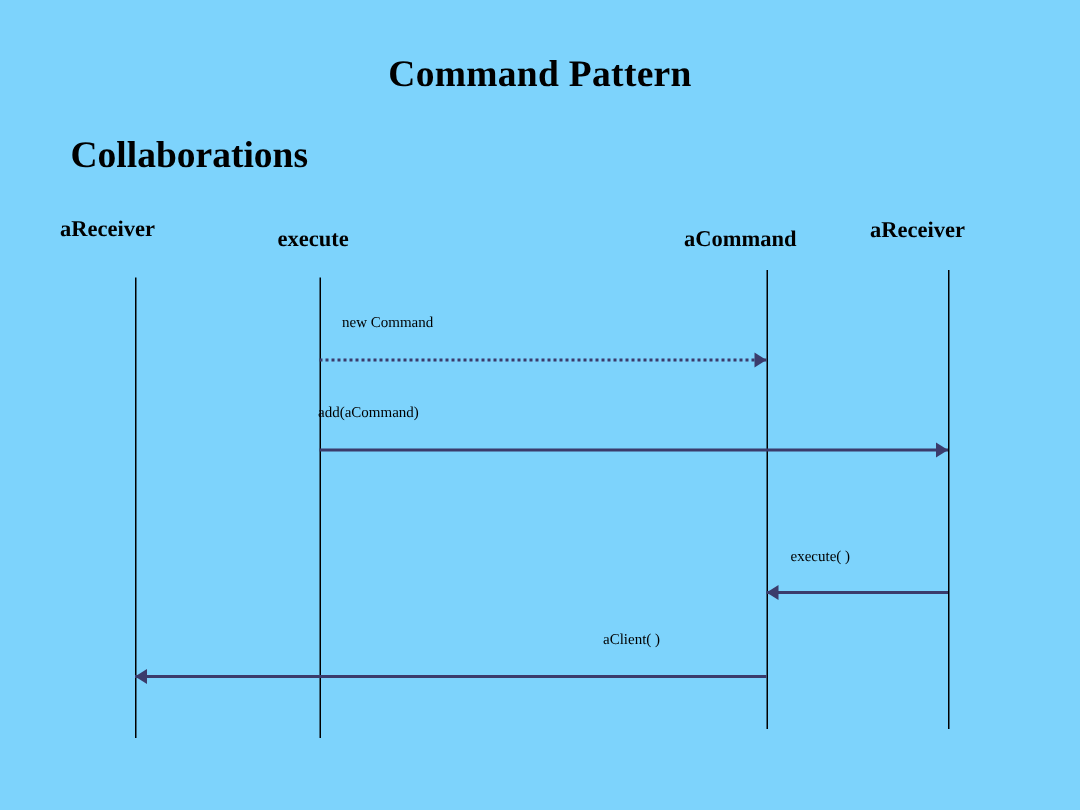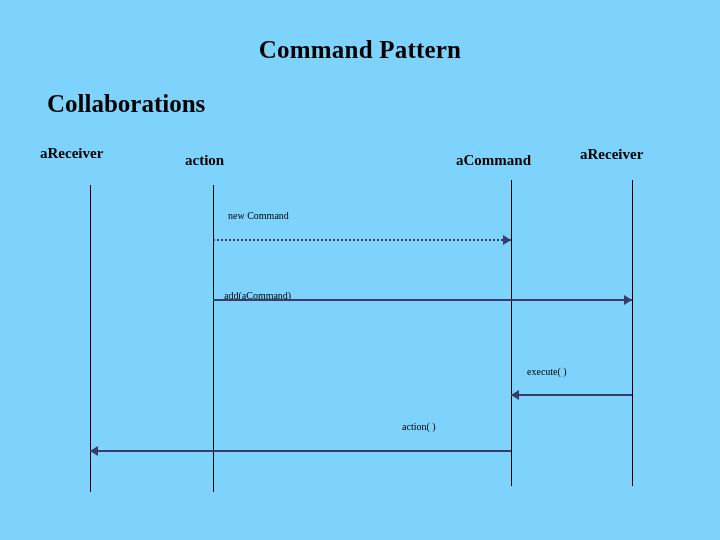--- a/index.html
+++ b/index.html
@@ -99,33 +99,33 @@
 
 <div id="slide">
 
   <div class="slide-title">Command Pattern</div>
 
   <div class="section-heading">Collaborations</div>
 
   <div class="diagram" id="diagram">
       <div class="obj-label" style="left: 40px; top: 145px;">aReceiver</div>
       <div class="lifeline" style="left: 90px; top: 185px; height: 307px; background: rgb(0, 0, 0);"></div>
-      <div class="obj-label" style="left: 185px; top: 152px;">action</div>
+      <div class="obj-label" style="left: 185px; top: 152px;">execute</div>
       <div class="lifeline" style="left: 213px; top: 185px; height: 307px; background: rgb(0, 0, 0);"></div>
       <div class="obj-label" style="left: 456px; top: 152px;">aCommand</div>
       <div class="lifeline" style="left: 511px; top: 180px; height: 306px; background: rgb(0, 0, 0);"></div>
       <div class="obj-label" style="left: 580px; top: 146px;">aReceiver</div>
       <div class="lifeline" style="left: 632px; top: 180px; height: 306px; background: rgb(0, 0, 0);"></div>
       <div class="msg-label" style="left: 228px; top: 210px;">new Command</div>
       <div class="msg-line dotted" style="left: 213px; top: 239px; width: 298px; border-top-color: rgb(59, 59, 107);"></div>
       <div class="arrowhead right" style="top: 235px; left: 503px; border-left-color: rgb(59, 59, 107);"></div>
-      <div class="msg-label" style="left: 224px; top: 270px; margin-top: 20px;">add(aCommand)</div>
+      <div class="msg-label" style="left: 212px; top: 270px;">add(aCommand)</div>
       <div class="msg-line" style="left: 213px; top: 299px; width: 419px; background: rgb(59, 59, 107);"></div>
       <div class="arrowhead right" style="top: 295px; left: 624px; border-left-color: rgb(59, 59, 107);"></div>
       <div class="msg-label" style="left: 527px; top: 366px;">execute( )</div>
       <div class="msg-line" style="left: 511px; top: 394px; width: 121px; background: rgb(59, 59, 107);"></div>
       <div class="arrowhead left" style="top: 390px; left: 511px; border-right-color: rgb(59, 59, 107);"></div>
-      <div class="msg-label" style="left: 402px; top: 421px;">action( )</div>
+      <div class="msg-label" style="left: 402px; top: 421px;">aClient( )</div>
       <div class="msg-line" style="left: 90px; top: 450px; width: 421px; background: rgb(59, 59, 107);"></div>
       <div class="arrowhead left" style="top: 446px; left: 90px; border-right-color: rgb(59, 59, 107);"></div>
     </div>
 
 </div>
 
 </body></html>

